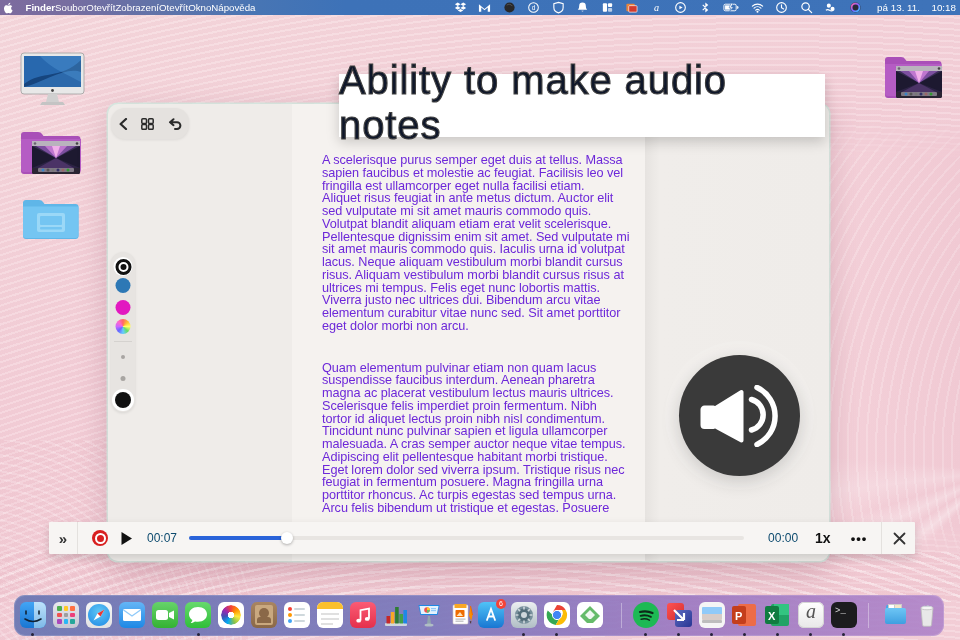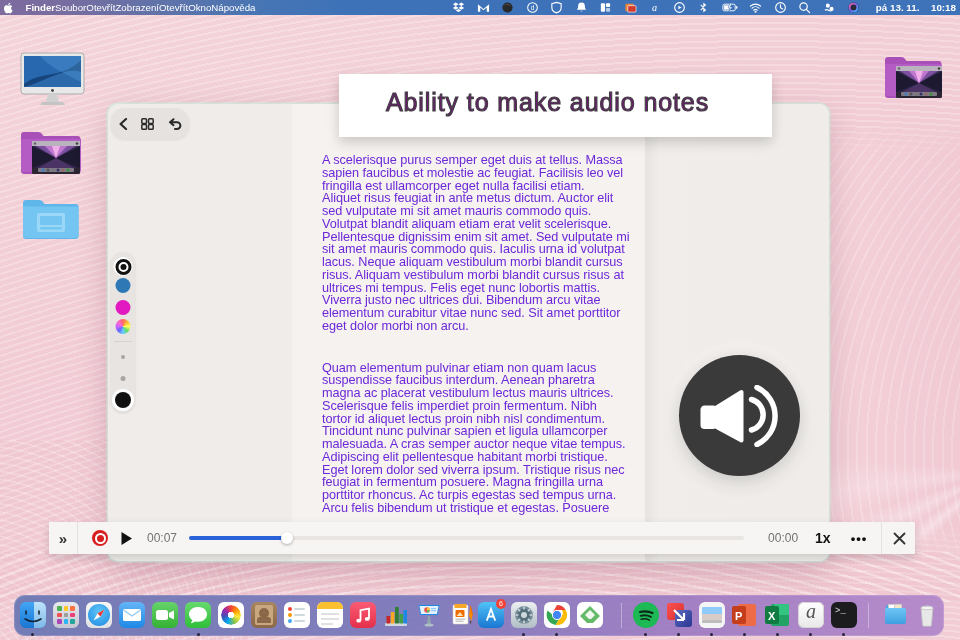--- a/index.html
+++ b/index.html
@@ -33,21 +33,21 @@
 
 #menubar {
   position:absolute; left:0; top:0; width:960px; height:15px;
   background: linear-gradient(90deg, #7d6b9e 0%, #776da0 7%, #5f73a9 17%, #4775b4 27%, #3d72b8 36%, #3e73b9 100%);
   color:#fff; font-size:9.7px; display:flex; align-items:center;
 }
 #menubar .apple { margin-left:8px; font-size:11px; line-height:15px;}
 #menubar .mitem { }
 #menubar .bold { font-weight:bold; }
 #menubar .right { position:absolute; right:4px; top:0; height:15px; display:flex; align-items:center; gap:11.5px; }
-#menubar .right .txt { font-weight:bold; font-size:9.8px; }
+#menubar .right .txt { font-weight:normal; font-size:9.8px; }
 .sicon { width:13px; height:13px; display:inline-block; }
 
 #appwin {
   position:absolute; left:108px; top:104px; width:721px; height:457px;
   background:#efece9; border-radius:10px 10px 10px 10px;
   box-shadow: 0 0 0 1.5px rgba(200,238,225,0.66), 0 10px 30px rgba(130,70,90,0.28);
 }
 #page {
   position:absolute; left:184px; top:0; width:353px; height:457px;
   background:#f5f2ef;
@@ -68,40 +68,40 @@
   background:#e7e4e1; border-radius:12px; box-shadow:0 1px 3px rgba(0,0,0,0.10);
 }
 .pal { position:absolute; left:50%; transform:translateX(-50%); border-radius:50%; }
 #bodytext {
   position:absolute; left:214px; top:50px; width:340px;
   font-size:12.7px; line-height:12.75px; color:#6d28d9; letter-spacing:-0.05px;
 }
 #bodytext p+p { margin-top:29px; }
 
 #titlebox {
-  position:absolute; left:339px; top:74px; width:433px; height:63px;
+  position:absolute; left:339px; top:74px; width:486px; height:63px;
   background:#ffffff; box-shadow:0 5px 12px rgba(0,0,0,0.18);
   display:flex; align-items:center; justify-content:center;
-  font-size:25px; font-weight:normal; -webkit-text-stroke:1.1px #3f3f3f; color:#701a75; letter-spacing:0.9px; padding:0 16px 6px 0;
+  font-size:40px; font-weight:normal; -webkit-text-stroke:1.1px #3f3f3f; color:#0f172a; letter-spacing:0.9px; padding:0 16px 6px 0;
 }
 
 #speaker {
   position:absolute; left:679px; top:355px; width:121px; height:121px;
   background:#3a3a3a; border-radius:50%;
   box-shadow:0 0 0 14px rgba(255,255,255,0.12), 0 6px 18px rgba(0,0,0,0.18);
   
 }
 
 #player {
   position:absolute; left:49px; top:522px; width:866px; height:32px;
   background:#f7f5f3; box-shadow:0 4px 10px rgba(0,0,0,0.15);
   display:flex; align-items:center; border-radius:1px;
 }
 #player .sep { width:1px; height:32px; background:#e4e1de; }
-#player .time { font-size:12px; color:#737373; }
+#player .time { font-size:12px; color:#0c4a6e; }
 
 #dock {
   position:absolute; left:14px; top:595px; width:930px; height:41px;
   border-radius:11px;
   background:linear-gradient(90deg, rgba(105,117,178,0.92) 0%, rgba(116,114,185,0.88) 45%, rgba(150,115,192,0.86) 72%, rgba(172,128,200,0.86) 100%);
   box-shadow: inset 0 0 0 1px rgba(255,255,255,0.15);
 }
 .dicon { position:absolute; top:7px; width:26px; height:26px; border-radius:6px; }
 .ddot { position:absolute; top:38px; width:3px; height:3px; border-radius:50%; background:#26233a; }
 .dsep { position:absolute; top:8px; width:1px; height:25px; background:rgba(255,255,255,0.35); }

